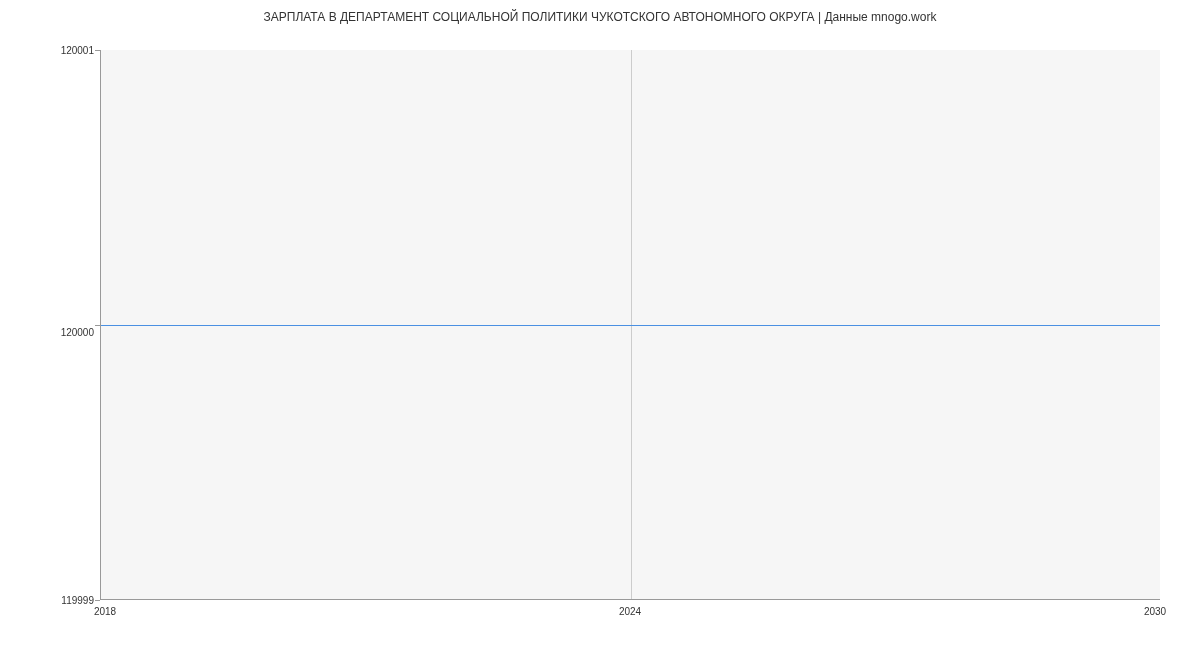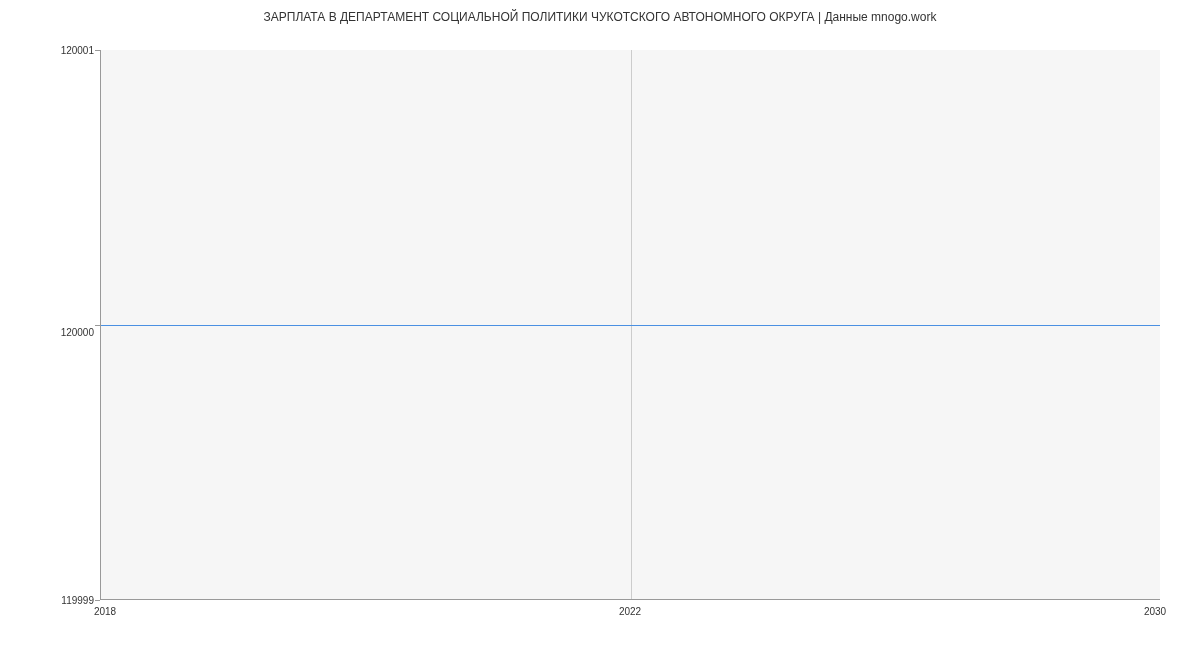--- a/index.html
+++ b/index.html
@@ -85,16 +85,16 @@
   <div class="y-tick-label" style="top:20px;">120001</div>
   <div class="y-tick-mark" style="top:20px;"></div>
 
   <div class="y-tick-label" style="top:302px;">120000</div>
   <div class="y-tick-mark" style="top:295px;"></div>
 
   <div class="y-tick-label" style="top:570px;">119999</div>
   <div class="y-tick-mark" style="top:570px;"></div>
 
   <div class="x-tick-label" style="left:105px;">2018</div>
-  <div class="x-tick-label" style="left:630px;">2022</div>
+  <div class="x-tick-label" style="left:630px;">2024</div>
   <div class="x-tick-label" style="left:1155px;">2030</div>
 
 </div>
 
 </body></html>

